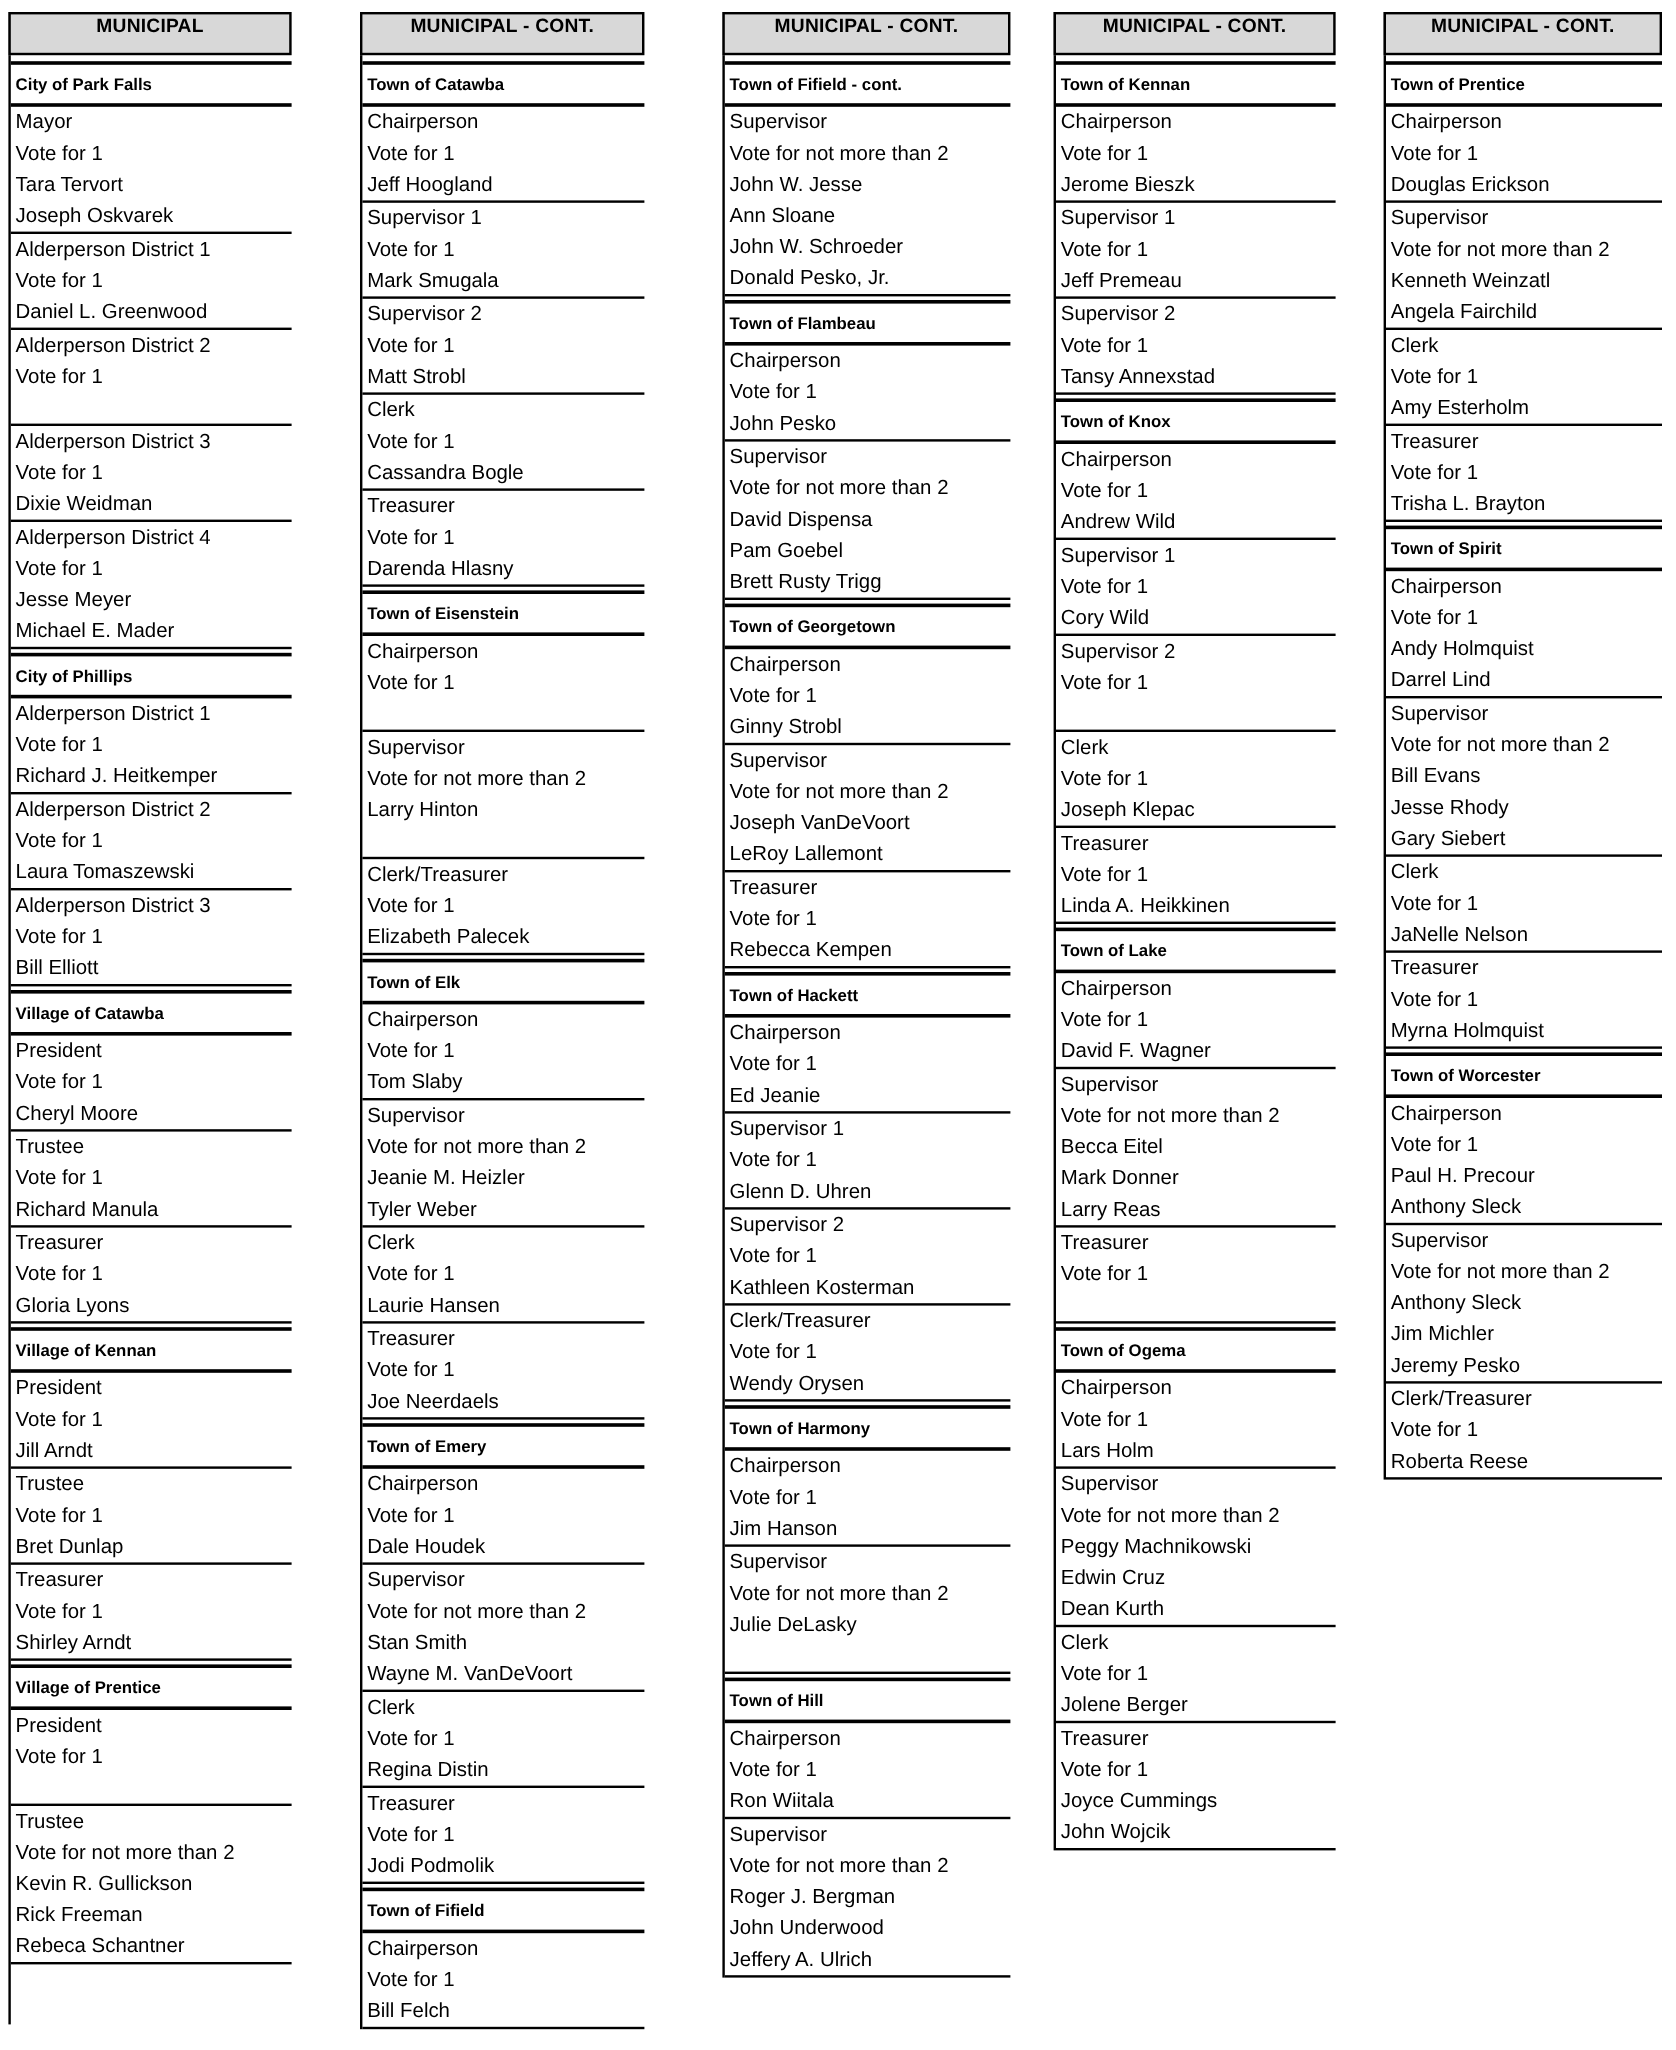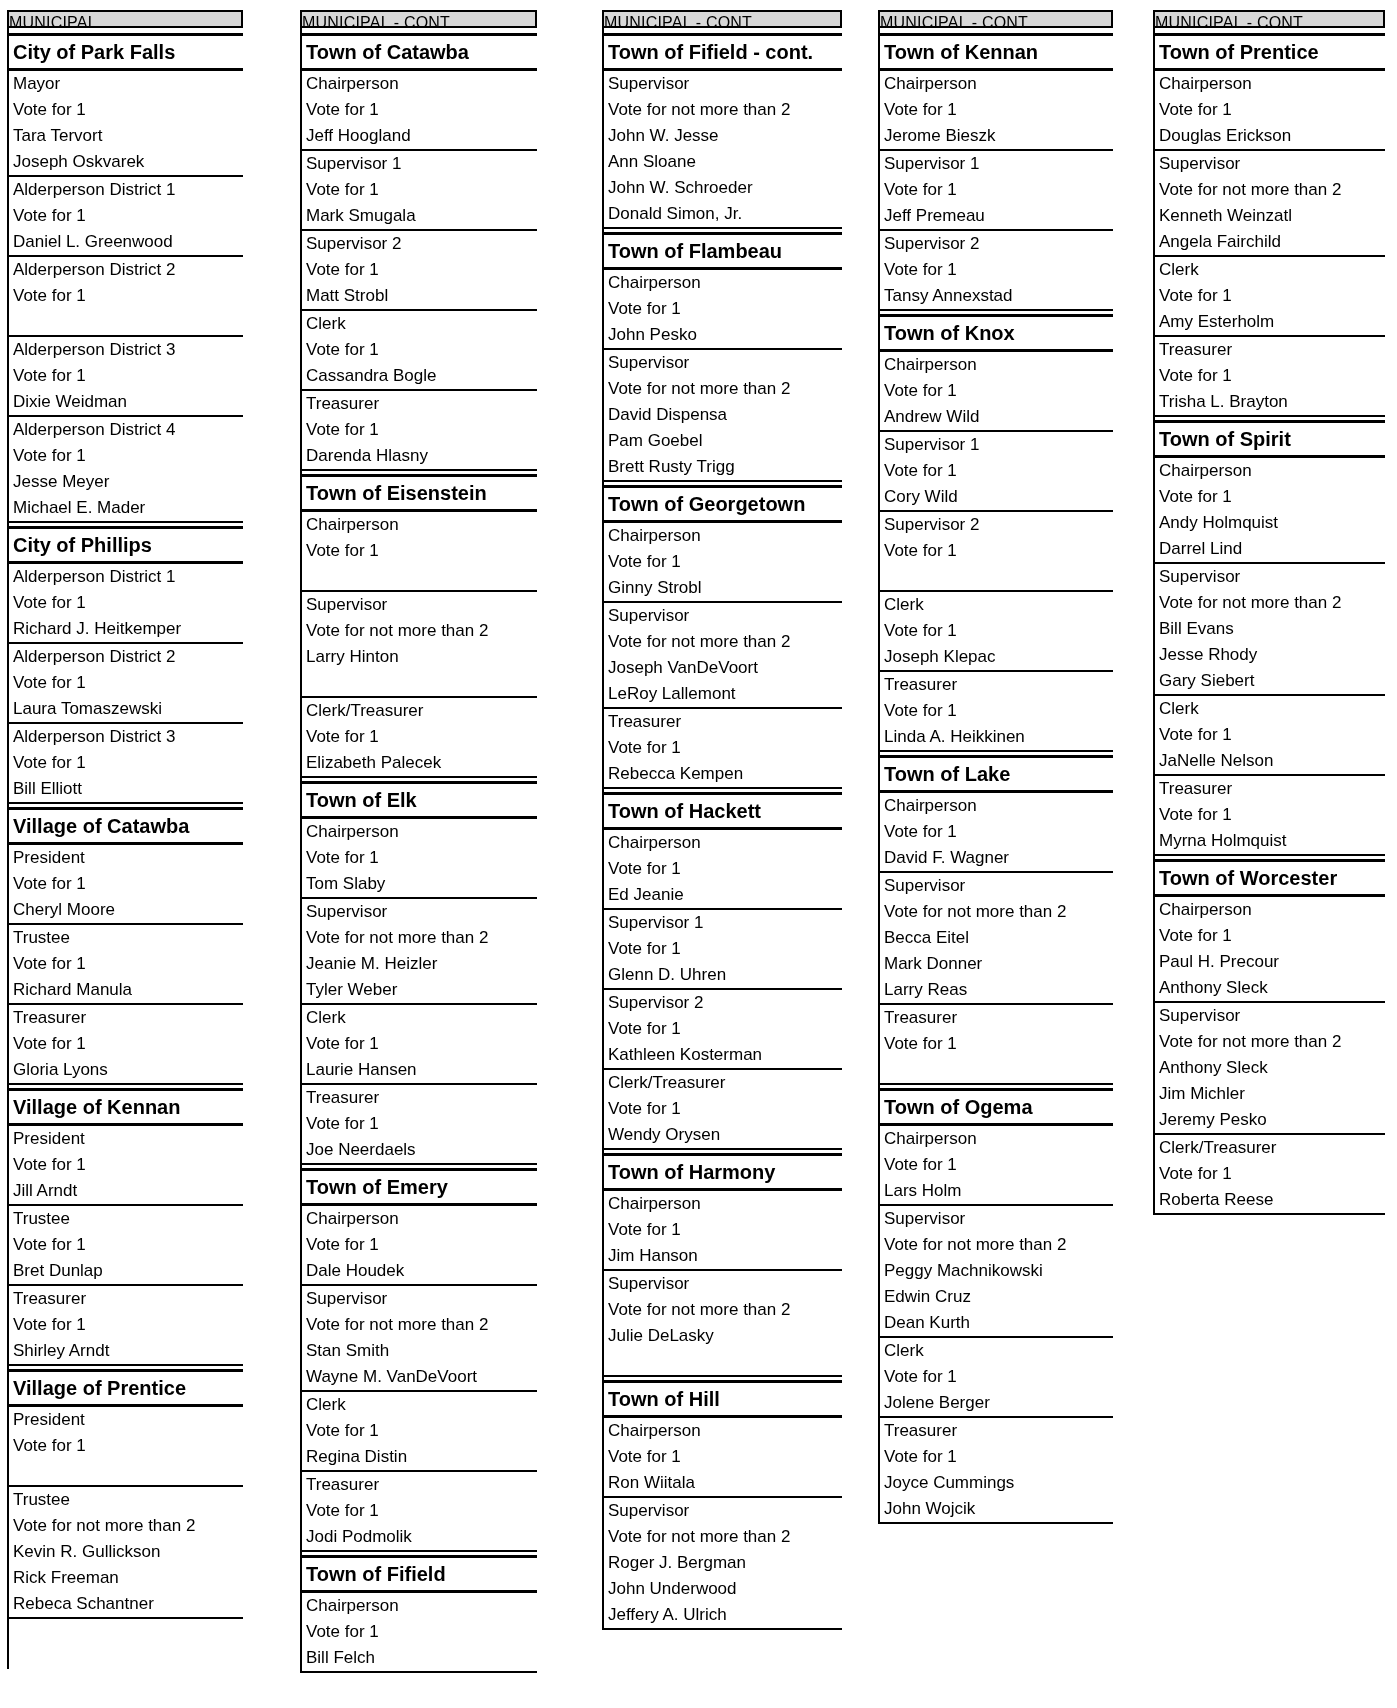--- a/index.html
+++ b/index.html
@@ -20,33 +20,33 @@
   }
   .col-1{left:7px;width:236px}
   .col-2{left:300px;width:237px}
   .col-3{left:602px;width:240px}
   .col-4{left:878px;width:235px}
   .col-5{left:1153px;width:232px}
   .col-header {
     box-sizing:border-box;
     width:calc(100% + 2px);
     margin-left:-2px;
-    height:18px;
+    height:36px;
     line-height:22px;
     background:#d8d8d8;
     border:2px solid #000;
-    font-weight:normal;
+    font-weight:bold;
     font-size:16px;
-    text-align:left;
+    text-align:center;
     margin-bottom:5px;
     letter-spacing:0.2px;
   }
   .section-title {
     font-weight:bold;
-    font-size:20px;
+    font-size:14px;
     line-height:24px;
     border-top:3px solid #000;
     border-bottom:3px solid #000;
     padding:4px 2px 4px 4px;
     margin-top:3px;
     white-space:nowrap;
     box-sizing:border-box;
   }
   .contest { border-bottom:2px solid #000; }
   .line {
@@ -256,21 +256,21 @@
       </div>
       <div class="col col-3">
         <div class="col-header">MUNICIPAL - CONT.</div>
         <div class="section-title">Town of Fifield - cont.</div>
         <div class="contest">
           <div class="line">Supervisor</div>
           <div class="line">Vote for not more than 2</div>
           <div class="line">John W. Jesse</div>
           <div class="line">Ann Sloane</div>
           <div class="line">John W. Schroeder</div>
-          <div class="line">Donald Simon, Jr.</div>
+          <div class="line">Donald Pesko, Jr.</div>
         </div>
         <div class="section-title">Town of Flambeau</div>
         <div class="contest">
           <div class="line">Chairperson</div>
           <div class="line">Vote for 1</div>
           <div class="line">John Pesko</div>
         </div>
         <div class="contest">
           <div class="line">Supervisor</div>
           <div class="line">Vote for not more than 2</div>

